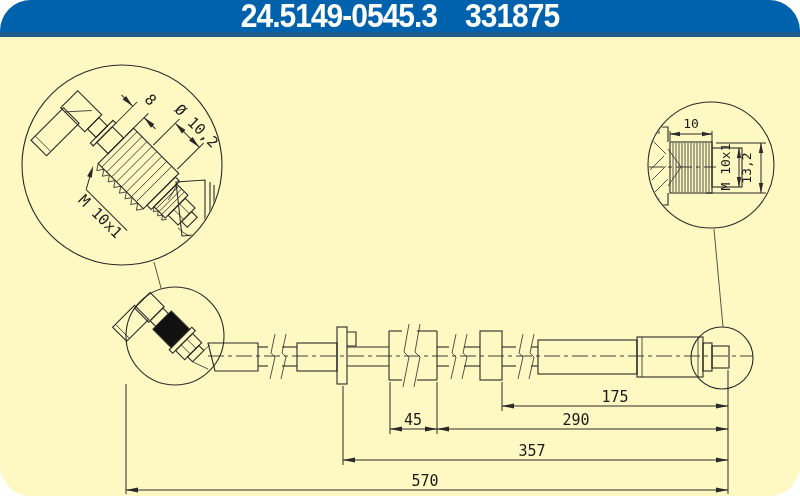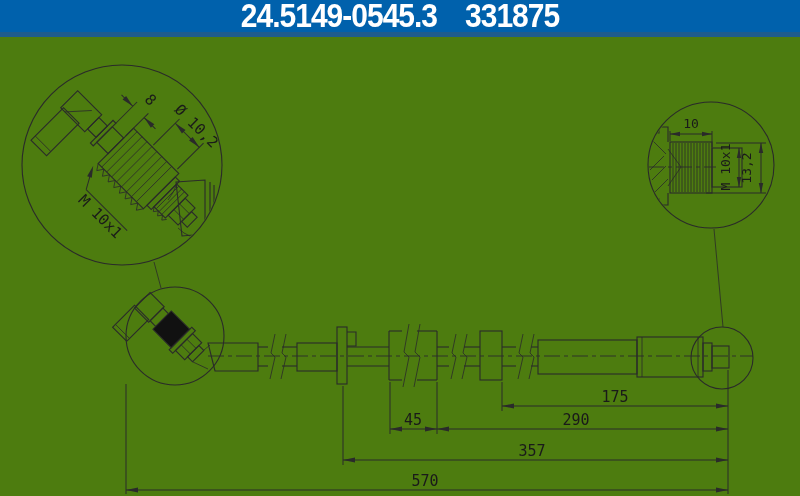--- a/index.html
+++ b/index.html
@@ -1,17 +1,17 @@
 <!DOCTYPE html>
 <html><head>
 <meta charset="utf-8">
 <style>
   html,body{margin:0;padding:0;background:#ffffff;}
-  .page{position:relative;width:800px;height:496px;background:#4d7c0f;overflow:hidden;
-        font-family:"DejaVu Sans Mono", monospace;}
+  .page{position:relative;width:800px;height:496px;background:#fef9c3;overflow:hidden;
+        font-family:"DejaVu Sans Mono", monospace;border-radius:31px;}
   .hdr{height:32px;background:#0061AC;border-bottom:5px solid #1E5C8D;
        display:flex;align-items:center;justify-content:center;gap:28px;}
   .hdr span{color:#ffffff;font-family:"Liberation Sans", sans-serif;font-weight:bold;
        font-size:30px;letter-spacing:-1px;line-height:32px;transform:scaleY(1.08);}
   svg{display:block;}
   .ln{stroke:#2a2a2a;stroke-width:1.1;fill:none;}
   .thin{stroke:#2a2a2a;stroke-width:0.8;fill:none;}
   .dim{stroke:#2a2a2a;stroke-width:1;fill:none;}
   .cl{stroke:#2a2a2a;stroke-width:0.9;fill:none;stroke-dasharray:16 4 4 4;}
   .ar{fill:#2a2a2a;stroke:none;}

